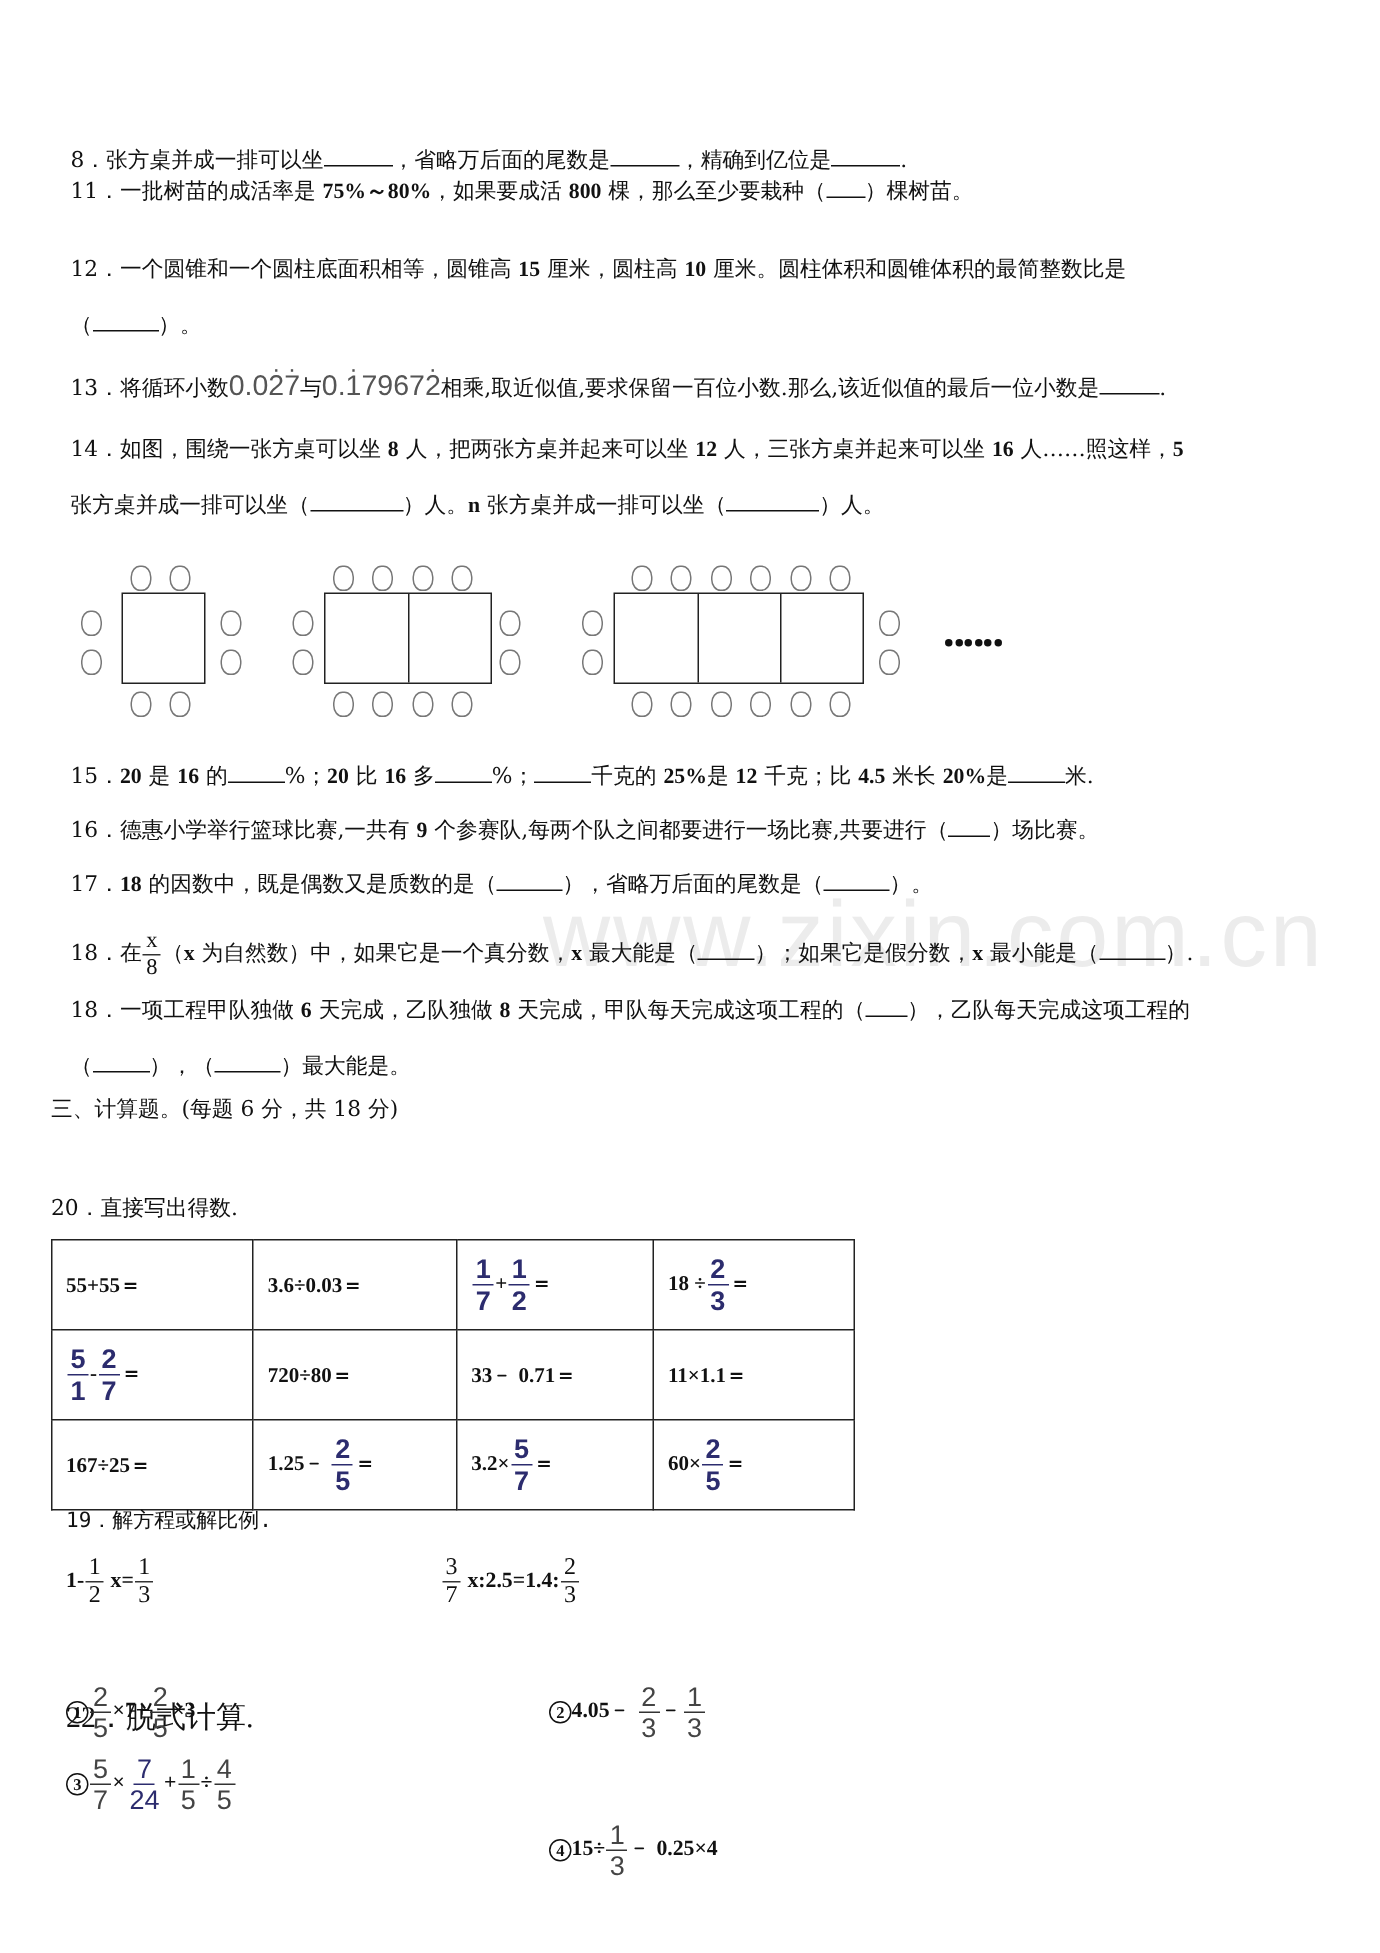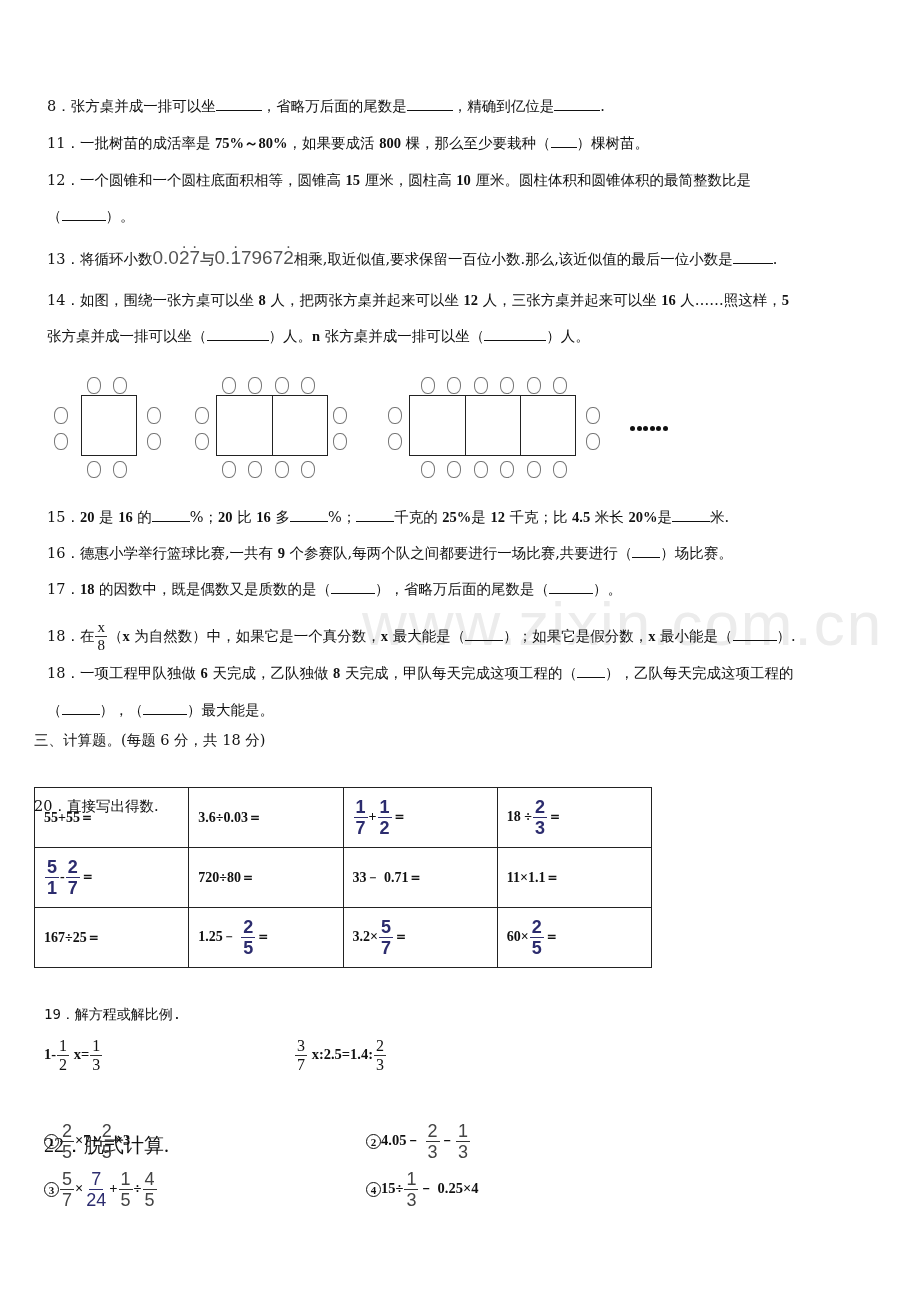--- a/index.html
+++ b/index.html
@@ -20,42 +20,42 @@
     .watermark { position: absolute; left: 330px; top: 588px; font-family: "Liberation Sans", sans-serif;
                  font-size: 62px; color: #ececec; letter-spacing: 2px; pointer-events: none; z-index: 0; margin-left: 32px; }
     .content { position: relative; z-index: 1; }
     .figure { position: absolute; left: 0; top: 370px; width: 920px; height: 115px; }
     .chair { position: absolute; width: 14px; height: 17px; border: 1.6px solid #777; border-radius: 45%;
              box-sizing: border-box; background: #fff; }
     .tbl { position: absolute; border: 1.5px solid #222; box-sizing: border-box; background: #fff; }
     .tbl .div { position: absolute; top: 0; bottom: 0; width: 0; border-left: 1.3px solid #222; }
     .dots { position: absolute; left: 630px; top: 421px; font-size: 11px; letter-spacing: 1px; font-weight: bold; }
     .dot { display: inline-block; width: 5px; height: 5px; background: #111; border-radius: 50%; margin-right: 1.5px; }
-    table.calc { position: absolute; left: 34px; top: 787px; border-collapse: collapse; width: 618px; }
+    table.calc { position: absolute; left: 34px; top: 826px; border-collapse: collapse; width: 536px; }
     table.calc td { border: 1.3px solid #222; height: 60px; width: 154px; padding: 0 0 0 9px; box-sizing: border-box;
                     font-family: "Liberation Serif", serif; font-weight: bold; font-size: 14px; }
     .circnum { display: inline-flex; align-items: center; justify-content: center; width: 15px; height: 15px;
                border: 1.5px solid #111; border-radius: 50%; font-size: 11px; font-weight: bold; box-sizing: border-box;
                font-family: "Liberation Serif", serif; vertical-align: middle; }
     .repdec { font-family: "Liberation Sans", sans-serif; font-size: 19px; color: #555; position: relative; }
     .repdec .dotover { position: relative; }
     .repdec .dotover::before { content: "·"; position: absolute; top: -10px; left: 50%; transform: translateX(-50%); font-size: 16px; }
   </style>
 </head>
 <body>
 
 <div class="watermark">www.zixin.com.cn</div>
 
 <div class="content">
 
   <div class="line" style="top:96px">
     <span>8．</span><span>张方桌并成一排可以坐</span><span class="blank" style="width:46px"></span><span>，省略万后面的尾数是</span><span class="blank" style="width:46px"></span><span>，精确到亿位是</span><span class="blank" style="width:46px"></span><span>.</span>
   </div>
 
-  <div class="line" style="top:133px">
+  <div class="line" style="top:117px">
     <span>11．</span><span>一批树苗的成活率是</span> <span class="b">75%～80%</span><span>，如果要成活</span> <span class="b">800</span> <span>棵，那么至少要栽种（</span><span class="blank" style="width:26px"></span><span>）棵树苗。</span>
   </div>
 
   <div class="line" style="top:170px">
     <span>12．</span><span>一个圆锥和一个圆柱底面积相等，圆锥高</span> <span class="b">15</span> <span>厘米，圆柱高</span> <span class="b">10</span> <span>厘米。圆柱体积和圆锥体积的最简整数比是</span>
   </div>
   <div class="line" style="top:206px">
     <span>（</span><span class="blank" style="width:44px"></span><span>）。</span>
   </div>
 
@@ -247,20 +247,20 @@
         <span class="n">7</span>
         <span class="d">24</span>
       </span><span>+</span><span class="frac gray big" style="font-weight:normal">
         <span class="n">1</span>
         <span class="d">5</span>
       </span><span>÷</span><span class="frac gray big" style="font-weight:normal">
         <span class="n">4</span>
         <span class="d">5</span>
       </span>
   </div>
-  <div class="line b" style="top:1170px;left:366px;line-height:34px">
+  <div class="line b" style="top:1214px;left:366px;line-height:34px">
     <span class="circnum">4</span><span>15÷</span><span class="frac gray big" style="font-weight:normal">
         <span class="n">1</span>
         <span class="d">3</span>
       </span><span>﹣ 0.25×4</span>
   </div>
 
 </div>
 
 </body></html>

